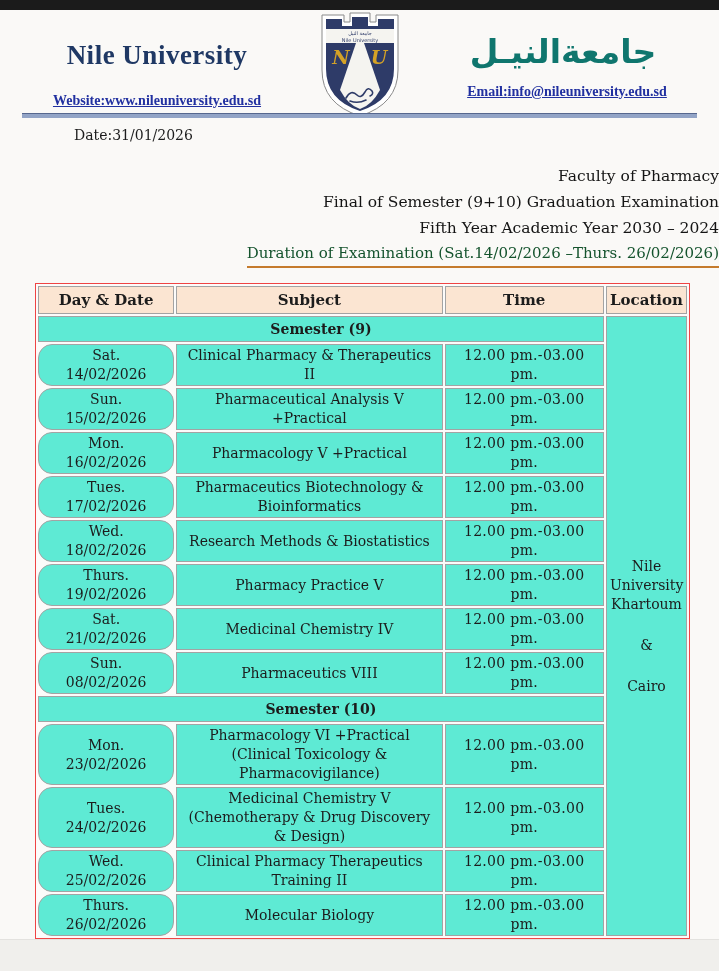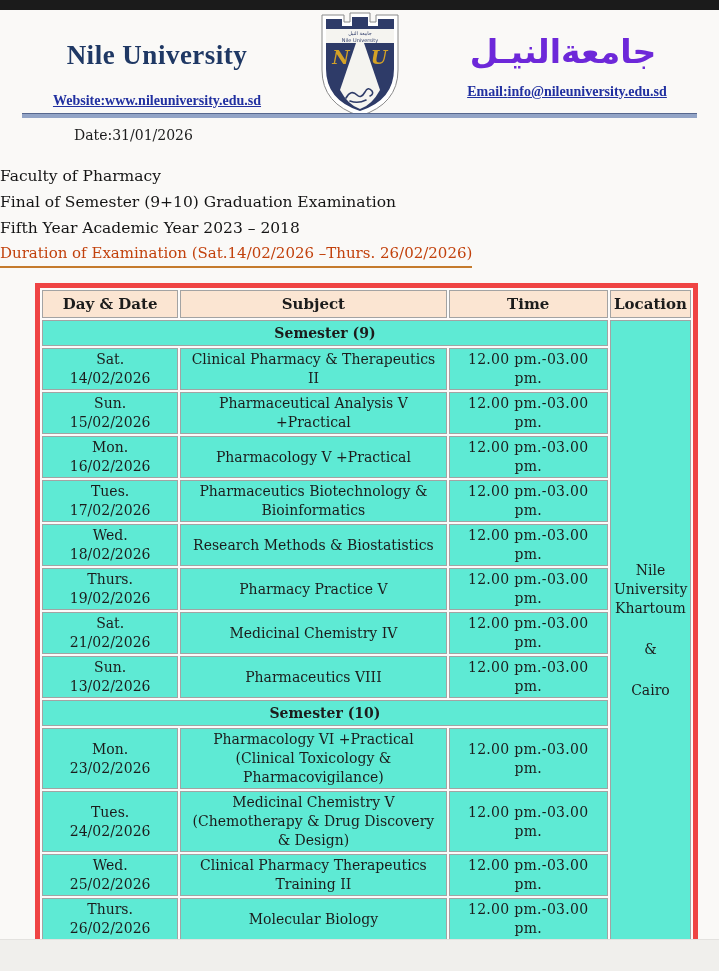--- a/index.html
+++ b/index.html
@@ -11,40 +11,40 @@
   }
   .top-strip{position:absolute;top:0;left:0;width:719px;height:10px;background:#1b1b1b;}
   .bottom-band{position:absolute;bottom:0;left:0;width:719px;height:31px;background:#f0efec;border-top:1px solid #e3e2df;}
   .doc{position:absolute;top:10px;left:0;width:719px;}
 
   
   .hdr{position:relative;height:108px;margin:0 22px;}
   .hdr-left{position:absolute;left:0;top:30px;width:270px;text-align:center;}
   .hdr-right{position:absolute;right:0;top:22px;width:268px;text-align:center;}
   .uni-en{font-size:27px;font-weight:bold;color:#1f3864;letter-spacing:0.5px;font-family:"Liberation Serif","DejaVu Serif",serif;}
-  .uni-ar{font-size:33px;font-weight:bold;color:#6d28d9;font-family:"DejaVu Sans",sans-serif;direction:rtl;line-height:1.2;}
+  .uni-ar{font-size:33px;font-weight:bold;color:#0f766e;font-family:"DejaVu Sans",sans-serif;direction:rtl;line-height:1.2;}
   .hdr-link{display:block;margin-top:22px;font-size:14px;font-weight:bold;color:#2130a0;text-decoration:underline;text-align:center;font-family:"Liberation Serif","DejaVu Serif",serif;}
   .hdr-right .hdr-link{margin-top:12px;text-align:center;padding-left:8px;}
   .logo-wrap{position:absolute;left:50%;transform:translateX(-50%);top:2px;}
   .hdr-rule{position:absolute;bottom:0;left:0;right:0;height:4px;background:#92a4c6;border-top:1px solid #56678e;}
   .date-line{margin:9px 0 17px 74px;font-size:14px;color:#1c1c1c;}
 
   
-  .titles{margin-top:20px;text-align:left;}
+  .titles{margin-top:20px;text-align:right;padding-left:44px;}
   .titles .t{font-size:15.5px;line-height:26px;color:#141414;}
-  .duration{display:inline-block;margin-top:1px;font-size:15px;color:#c2410c;border-bottom:2px solid #c57b2d;padding-bottom:2px;line-height:22px;}
+  .duration{display:inline-block;margin-top:1px;font-size:15px;color:#14532d;border-bottom:2px solid #c57b2d;padding-bottom:2px;line-height:22px;}
 
   
-  .table-frame{margin:15px auto 0 35px;width:653px;border:5px solid #ef4444;background:#fcfbfa;}
+  .table-frame{margin:15px auto 0 35px;width:653px;border:1px solid #ef4444;background:#fcfbfa;}
   table.exam{border-collapse:separate;border-spacing:2px;width:100%;table-layout:fixed;}
   table.exam th, table.exam td{border:1px solid #a3a3a3;background:#5eead4;text-align:center;vertical-align:middle;padding:1px 3px;font-size:14px;line-height:19px;}
   table.exam th{background:#fbe5d2;font-weight:bold;font-size:15px;height:24px;}
   col.c1{width:21.2%;} col.c2{width:41.4%;} col.c3{width:24.8%;} col.c4{width:12.6%;}
   td.banner{background:#fbe5d2;font-weight:bold;font-size:15px;height:22px;}
-  td.cell-day{text-align:left;padding-left:9px;height:24px;}
+  td.cell-day{text-align:left;padding-left:9px;height:24px;border-radius:14px;}
   td.cell-day .day{display:inline-block;width:50px;}
   td.cell-sub{height:24px;}
   td.cell-time{letter-spacing:0.3px;height:24px;}
   td.cell-loc{vertical-align:middle;font-size:14.5px;line-height:22px;margin-left:48px;}
   td.cell-loc .gap{display:block;height:22px;}
 </style>
 </head>
 <body>
 
 <div class="top-strip"></div>
@@ -83,21 +83,21 @@
     </div>
 
     <div class="hdr-rule"></div>
   </div>
 
   <div class="date-line">Date:31/01/2026</div>
 
   <div class="titles">
     <div class="t">Faculty of Pharmacy</div>
     <div class="t">Final of Semester (9+10) Graduation Examination</div>
-    <div class="t">Fifth Year Academic Year 2023 – 2018</div>
+    <div class="t">Fifth Year Academic Year 2030 – 2024</div>
     <div><span class="duration">Duration of Examination (Sat.14/02/2026 –Thurs. 26/02/2026)</span></div>
   </div>
 
   <div class="table-frame">
     <table class="exam">
       <colgroup>
           <col class="c1">
           <col class="c2">
           <col class="c3">
           <col class="c4">
@@ -154,21 +154,21 @@
         <td class="cell-day"><span class="day">Thurs.</span><span>19/02/2026</span></td>
         <td class="cell-sub"><span>Pharmacy Practice V</span></td>
         <td class="cell-time">12.00 pm.-03.00 pm.</td>
       </tr>
       <tr>
         <td class="cell-day"><span class="day">Sat.</span><span>21/02/2026</span></td>
         <td class="cell-sub"><span>Medicinal Chemistry IV</span></td>
         <td class="cell-time">12.00 pm.-03.00 pm.</td>
       </tr>
       <tr>
-        <td class="cell-day"><span class="day">Sun.</span><span>13/02/2026</span></td>
+        <td class="cell-day"><span class="day">Sun.</span><span>08/02/2026</span></td>
         <td class="cell-sub"><span>Pharmaceutics VIII</span></td>
         <td class="cell-time">12.00 pm.-03.00 pm.</td>
       </tr>
 
       <tr>
         <td class="banner" colspan="3">Semester (10)</td>
       </tr>
 
       <tr>
         <td class="cell-day"><span class="day">Mon.</span><span>23/02/2026</span></td>

